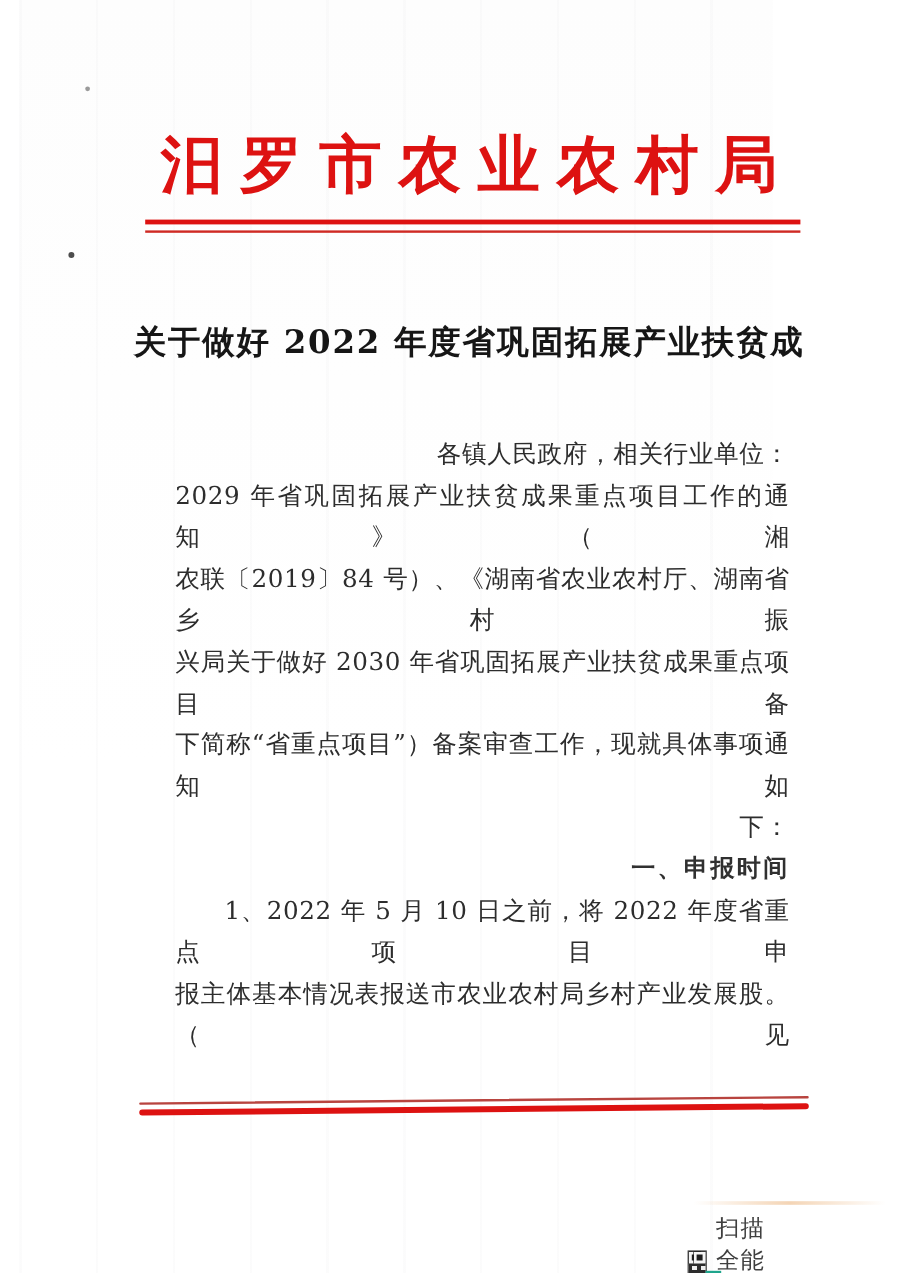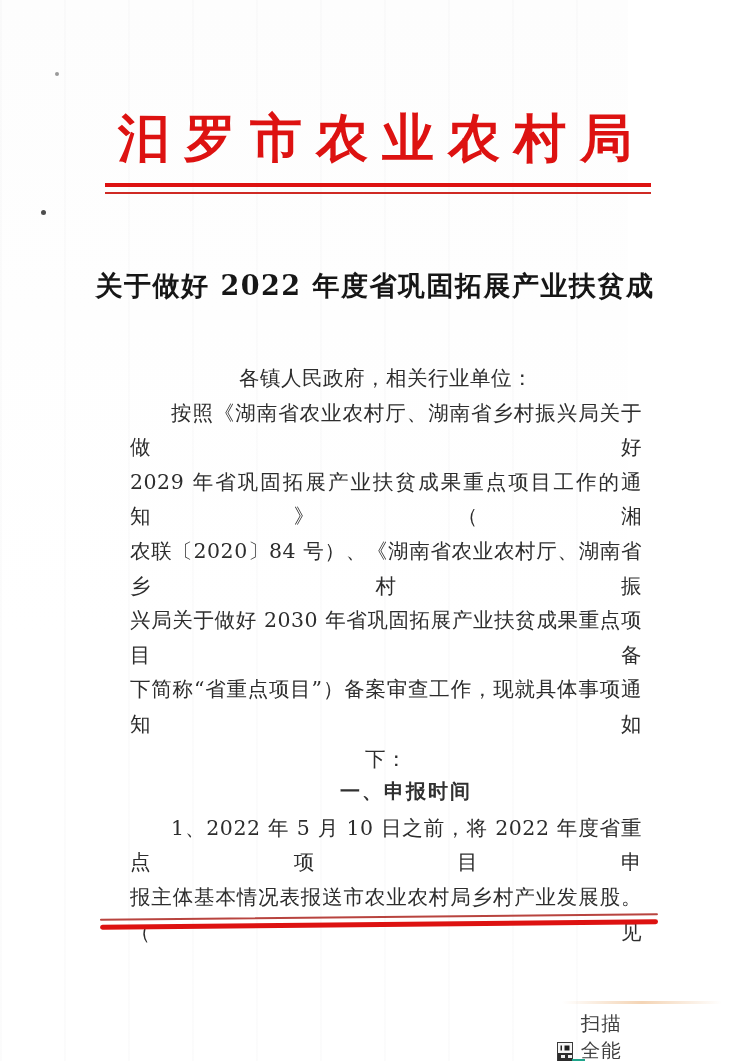--- a/index.html
+++ b/index.html
@@ -10,20 +10,21 @@
     font-family: "DejaVu Serif", "Liberation Serif", serif;
   }
   .page {
     position: relative;
     width: 628px; height: 1061px;
     background:
       repeating-linear-gradient(90deg,
         rgba(100,100,115,0.022) 0px, rgba(100,100,115,0.022) 2px,
         transparent 2px, transparent 64px),
       linear-gradient(180deg, #fdfdfd 0%, #ffffff 60%);
+    margin-left: 16px;
   }
   
   .letterhead {
     position: absolute;
     top: 100px; left: 0; width: 750px;
     text-align: center;
     font-size: 52px;
     font-weight: 700;
     letter-spacing: 14px;
     text-indent: 14px;
@@ -50,24 +51,24 @@
   }
   
   .body-text {
     position: absolute;
     top: 361px; left: 130px; width: 512px;
     font-size: 20.5px;
     line-height: 34.6px;
     color: #2d2d2d;
     letter-spacing: 0.5px;
   }
-  .body-line { white-space: nowrap; text-align: center; }
+  .body-line { white-space: nowrap; text-align: right; }
   .body-line.fill { white-space: normal; text-align: justify; text-align-last: justify; }
   .body-line.bold { font-weight: 700; }
-  .body-line.sans { font-family: Liberation Mono, monospace; font-size: 20px; letter-spacing: 2px; color: #303030; }
+  .body-line.sans { font-family: Liberation Serif, serif; font-size: 20px; letter-spacing: 2px; color: #303030; }
   
   .rule-bottom {
     position: absolute;
     top: 916px; left: 100px; width: 558px;
     transform: rotate(-0.55deg);
   }
   .rule-bottom .thin  { height: 2px; background: #b8443f; border-radius: 2px; }
   .rule-bottom .thick { height: 4.5px; background: #dd1211; margin-top: 4px; border-radius: 3px; }
   
   .watermark {
@@ -121,23 +122,22 @@
     <div class="thick"></div>
     <div class="thin"></div>
   </div>
 
   <div class="doc-title">
     <div>关于做好 2022 年度省巩固拓展产业扶贫成</div>
   </div>
 
   <div class="body-text">
       <div class="body-line">各镇人民政府，相关行业单位：</div>
-      <div class="body-line fill" style="text-indent: 2em;">按照《湖南省农业农村厅、湖南省乡村振兴局关于做好</div>
       <div class="body-line fill">2029 年省巩固拓展产业扶贫成果重点项目工作的通知》（湘</div>
-      <div class="body-line fill">农联〔2020〕84 号）、《湖南省农业农村厅、湖南省乡村振</div>
+      <div class="body-line fill">农联〔2019〕84 号）、《湖南省农业农村厅、湖南省乡村振</div>
       <div class="body-line fill">兴局关于做好 2030 年省巩固拓展产业扶贫成果重点项目备</div>
       <div class="body-line fill">下简称“省重点项目”）备案审查工作，现就具体事项通知如</div>
       <div class="body-line">下：</div>
       <div class="body-line bold sans" style="text-indent: 2em;">一、申报时间</div>
       <div class="body-line fill" style="text-indent: 2em;">1、2022 年 5 月 10 日之前，将 2022 年度省重点项目申</div>
       <div class="body-line fill">报主体基本情况表报送市农业农村局乡村产业发展股。（见</div>
     </div>
 
   <div class="rule-bottom">
     <div class="thin"></div>

